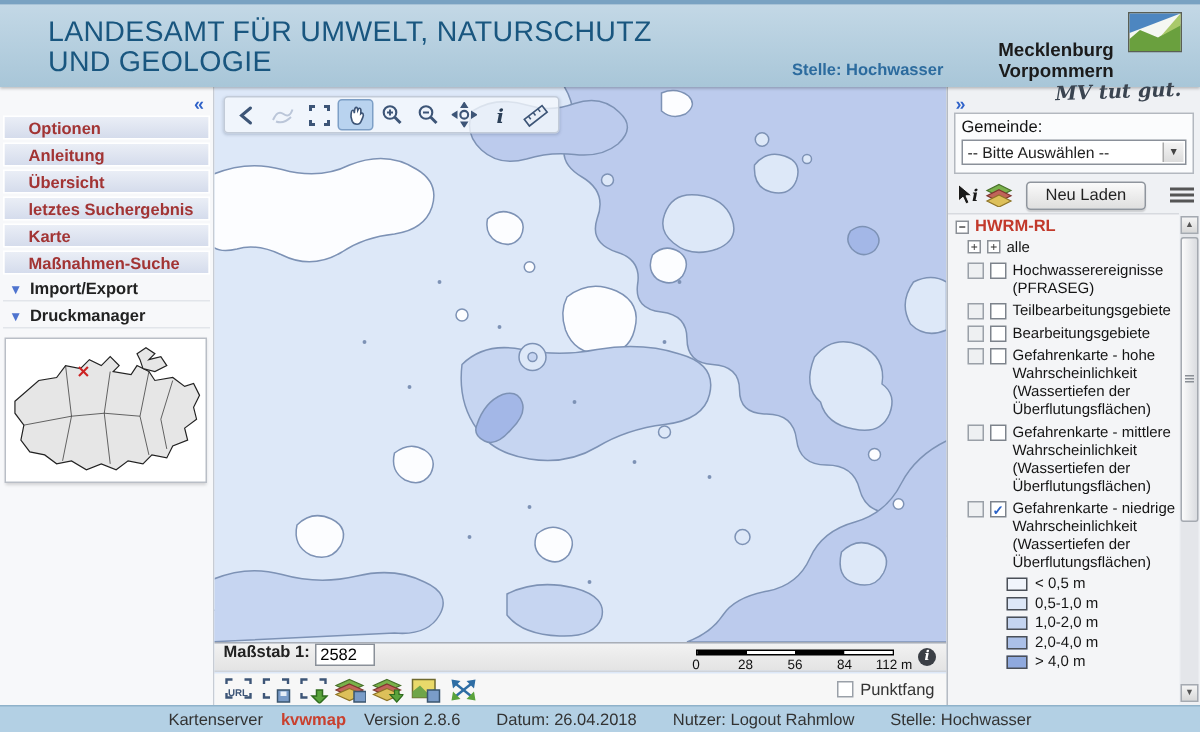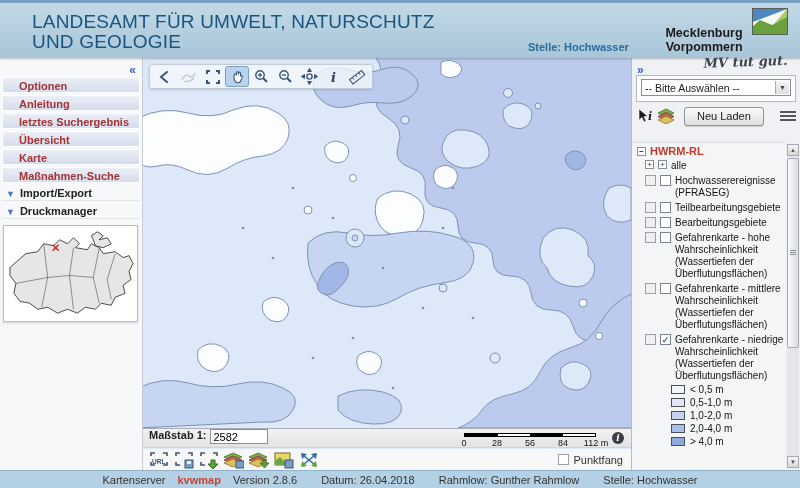--- a/index.html
+++ b/index.html
@@ -46,21 +46,21 @@
     box-shadow:0 1px 2px rgba(60,80,110,.25); }
   .tbtn { width:24px; height:21px; display:flex; align-items:center; justify-content:center;
     border-radius:3px; cursor:pointer; }
   .tbtn.active { background:#b9d3ef; border:1px solid #7d9fc6; }
   .tbtn.disabled { opacity:.4; cursor:default; }
 
   .scale-row { position:absolute; left:0; top:370px; width:488px; height:20px;
     background:linear-gradient(#f2f2f2,#e3e3e3); border-top:1px solid #a9aeb6;
     border-bottom:1px solid #cfd3d9; display:flex; align-items:flex-start; font-size:11px; }
   .scale-label { font-weight:bold; color:#222; margin-left:6px; }
-  .scale-input { width:58px; height:15px; margin-left:4px; border:1px solid #8a9099;
+  .scale-input { width:40px; height:15px; margin-left:4px; border:1px solid #8a9099;
     font-size:11px; font-family:"Liberation Sans",sans-serif; padding:0 2px; background:#fff; }
   .scalebar-wrap { position:absolute; right:26px; top:2px; width:150px; height:16px; }
   .scalebar { position:absolute; left:9px; right:9px; top:2px; height:4px; border:1px solid #000; display:flex; }
   .sb-seg { flex:1; } .sb-b { background:#000; } .sb-w { background:#fff; }
   .sb-ticks { position:absolute; left:0; right:0; top:7px; height:9px; font-size:9px; color:#111; }
   .sb-ticks span { position:absolute; transform:translateX(-50%); white-space:nowrap; }
   .info-badge { position:absolute; right:7px; top:3px; width:12px; height:12px; border-radius:50%;
     background:#3b3f45; color:#fff; font-size:9px; font-style:italic; font-weight:bold;
     text-align:center; line-height:12px; font-family:"DejaVu Serif",serif; cursor:pointer; }
 
@@ -151,22 +151,22 @@
     </div>
   </div>
 
   <div class="sidebar">
     <div class="collapse-row">
       <span class="arrow-blue">«</span>
     </div>
     <div class="menu">
       <div class="menu-item">Optionen</div>
       <div class="menu-item">Anleitung</div>
+      <div class="menu-item">Übersicht</div>
       <div class="menu-item">letztes Suchergebnis</div>
-      <div class="menu-item">Übersicht</div>
       <div class="menu-item">Karte</div>
       <div class="menu-item">Maßnahmen-Suche</div>
       <div class="menu-group">
         <span class="tri">▼</span><span>Import/Export</span>
       </div>
       <div class="menu-group">
         <span class="tri">▼</span><span>Druckmanager</span>
       </div>
     </div>
     <div class="overview">
@@ -401,20 +401,21 @@
         <span>Punktfang</span>
       </div>
     </div>
   </div>
 
   <div class="rpanel">
     <div class="expand-row">
       <span class="arrow-blue">»</span>
     </div>
     <div class="gemeinde-box">
+      <div class="gemeinde-label">Gemeinde:</div>
       <div class="select">
         <span>-- Bitte Auswählen --</span>
         <span class="sel-arrow">▼</span>
       </div>
     </div>
     <div class="panel-tools">
       <div class="pt-icon">
         <svg width="18" height="16">
           <polygon points="2,1 2,12 5,9.5 7,14 9,13 7,8.5 11,8.5" fill="#1a1a1a" stroke="#fff" stroke-width="0.6"></polygon>
           <text x="11" y="12" font-family="DejaVu Serif, serif" font-style="italic" font-weight="bold" font-size="11" fill="#1a1a1a">i</text>
@@ -526,17 +527,17 @@
       </div>
       <div class="vs-btn vs-down">▼</div>
     </div>
   </div>
 
   <div class="footer">
     <span>Kartenserver</span>
     <span class="kvw">kvwmap</span>
     <span>Version 2.8.6</span>
     <span>Datum: 26.04.2018</span>
-    <span>Rahmlow: Gunther Rahmlow</span>
+    <span>Nutzer: Logout Rahmlow</span>
     <span>Stelle: Hochwasser</span>
   </div>
 
 </div>
 
 </body></html>

